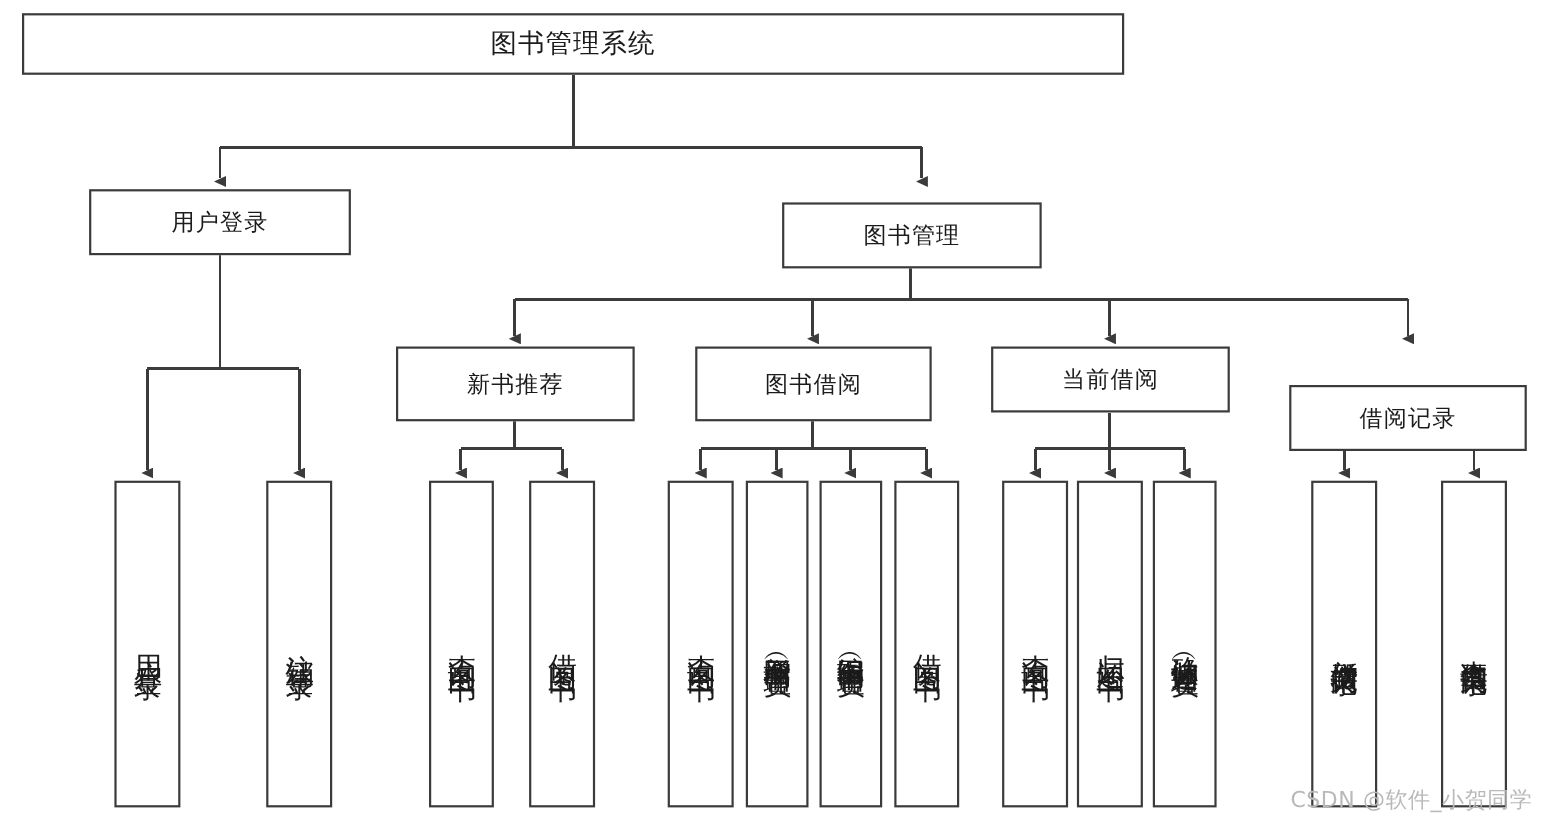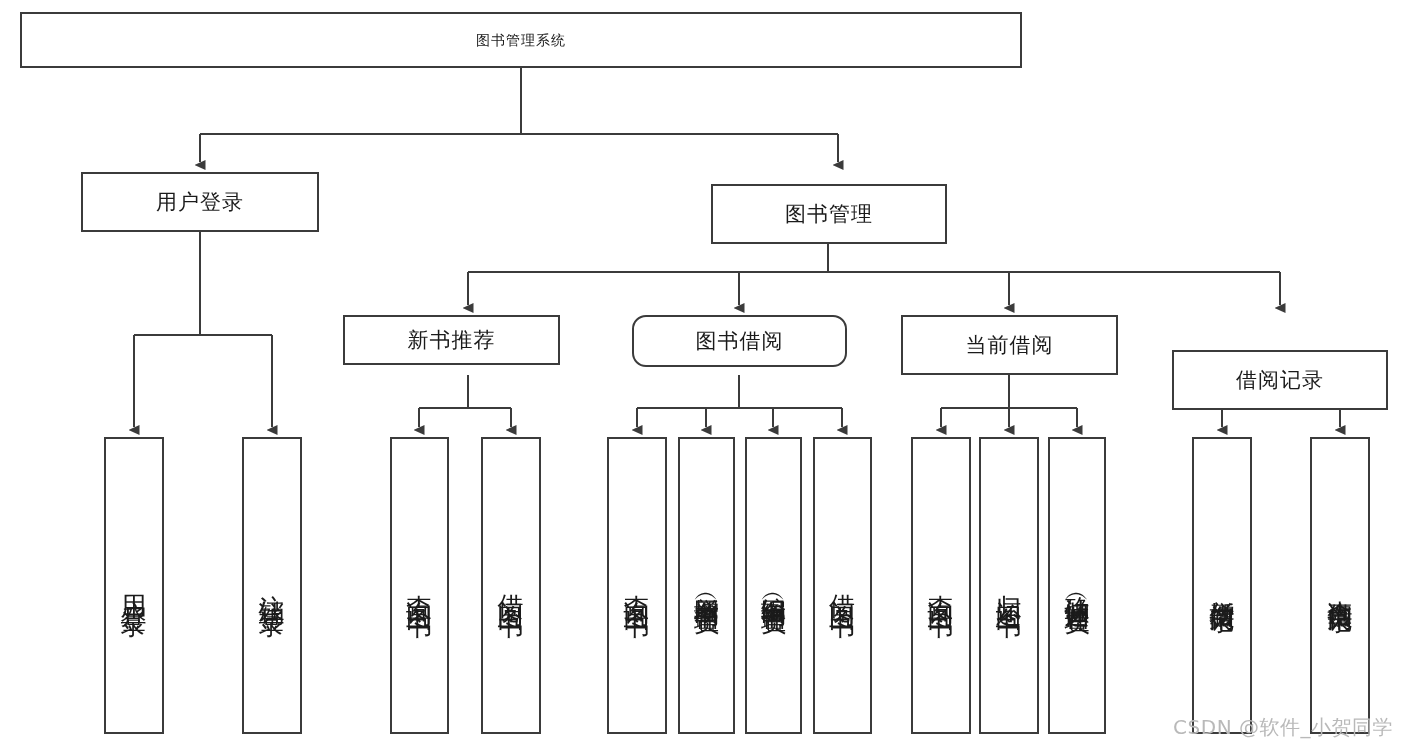--- a/index.html
+++ b/index.html
@@ -35,21 +35,21 @@
     display:block;
     line-height:1.16;
     white-space:pre;
     text-align:center;
   }
   
   .node.h .label{
     font-size:21px;
     letter-spacing:1px;
   }
-  #n-root .label{font-size:14px;}
+  #n-root .label{font-size:24px;}
   
   .node.v{
     align-items:center;
     justify-content:center;
     padding:4px 0;
   }
   .node.v .label{
     writing-mode:vertical-rl;
     text-orientation:upright;
     font-size:26px;
@@ -132,24 +132,24 @@
     <span class="label">图书管理系统</span>
   </div>
 
   <div class="node h" style="left:81px; top:172px; width:238px; height:60px;">
     <span class="label">用户登录</span>
   </div>
   <div class="node h" style="left:711px; top:184px; width:236px; height:60px;">
     <span class="label">图书管理</span>
   </div>
 
-  <div class="node h" style="left:343px; top:315px; width:217px; height:50px;align-items:center;">
+  <div class="node h" style="left:360px; top:315px; width:217px; height:68px;align-items:center;">
     <span class="label">新书推荐</span>
   </div>
-  <div class="node h" style="left:632px; top:315px; width:215px; height:52px;border-radius:14px;">
+  <div class="node h" style="left:632px; top:315px; width:215px; height:68px;">
     <span class="label">图书借阅</span>
   </div>
   <div class="node h" style="left:901px; top:315px; width:217px; height:60px;">
     <span class="label">当前借阅</span>
   </div>
   <div class="node h" style="left:1172px; top:305px; width:216px; height:60px;margin-top:45px;">
     <span class="label">借阅记录</span>
   </div>
 
   <div class="node v" style="left:104px; top:437px; width:60px; height:297px;">

